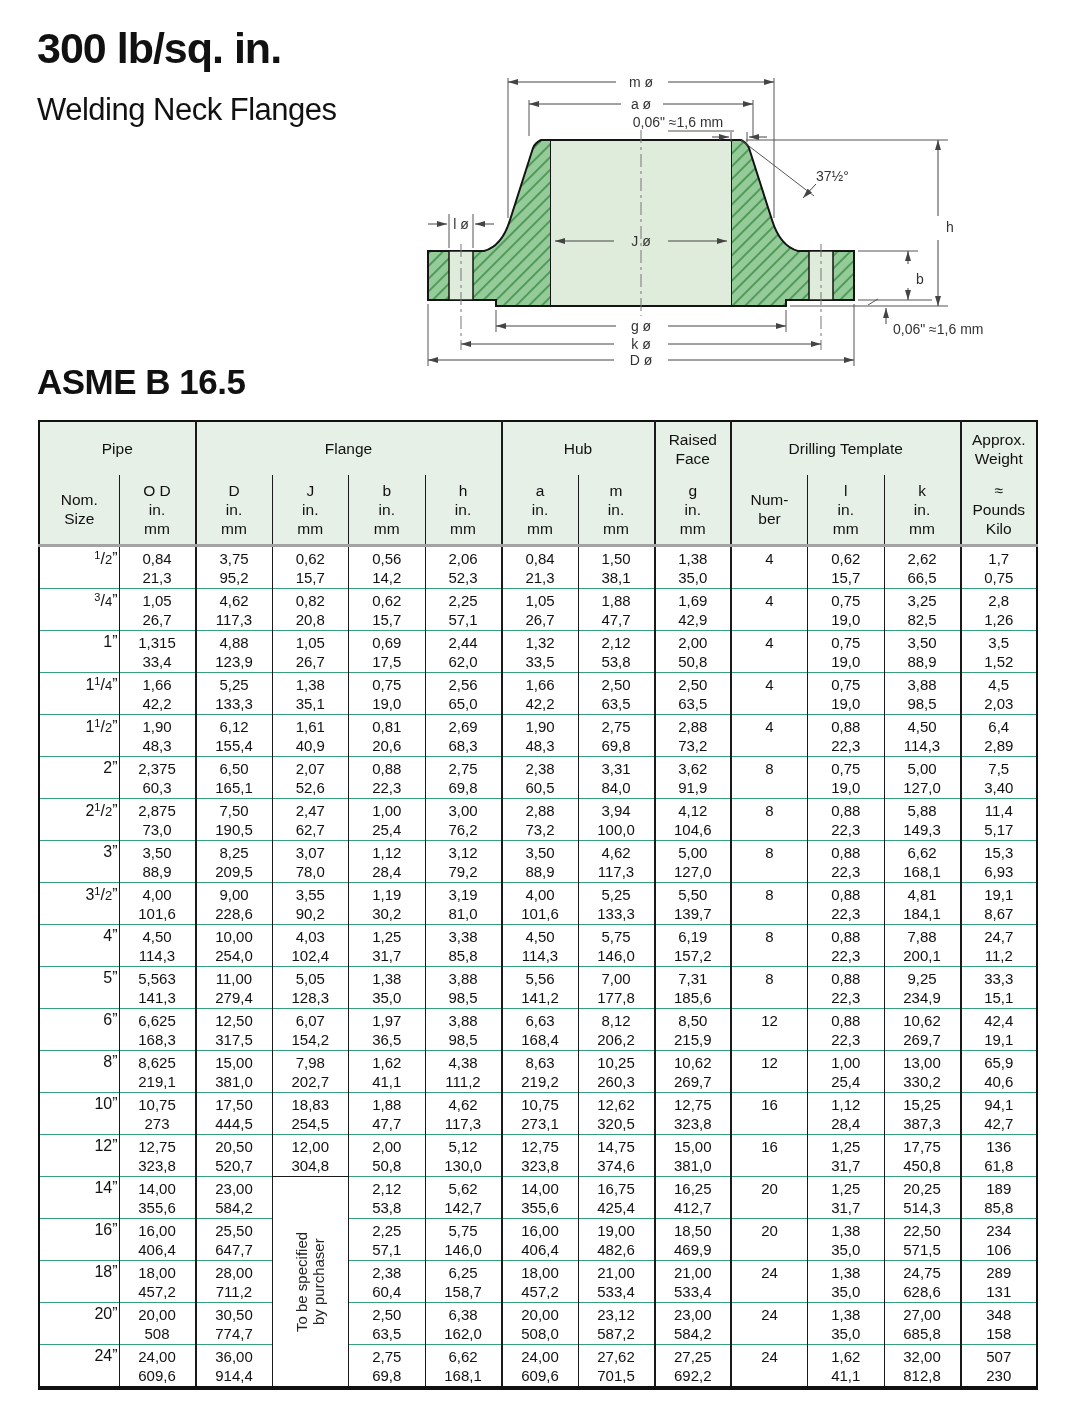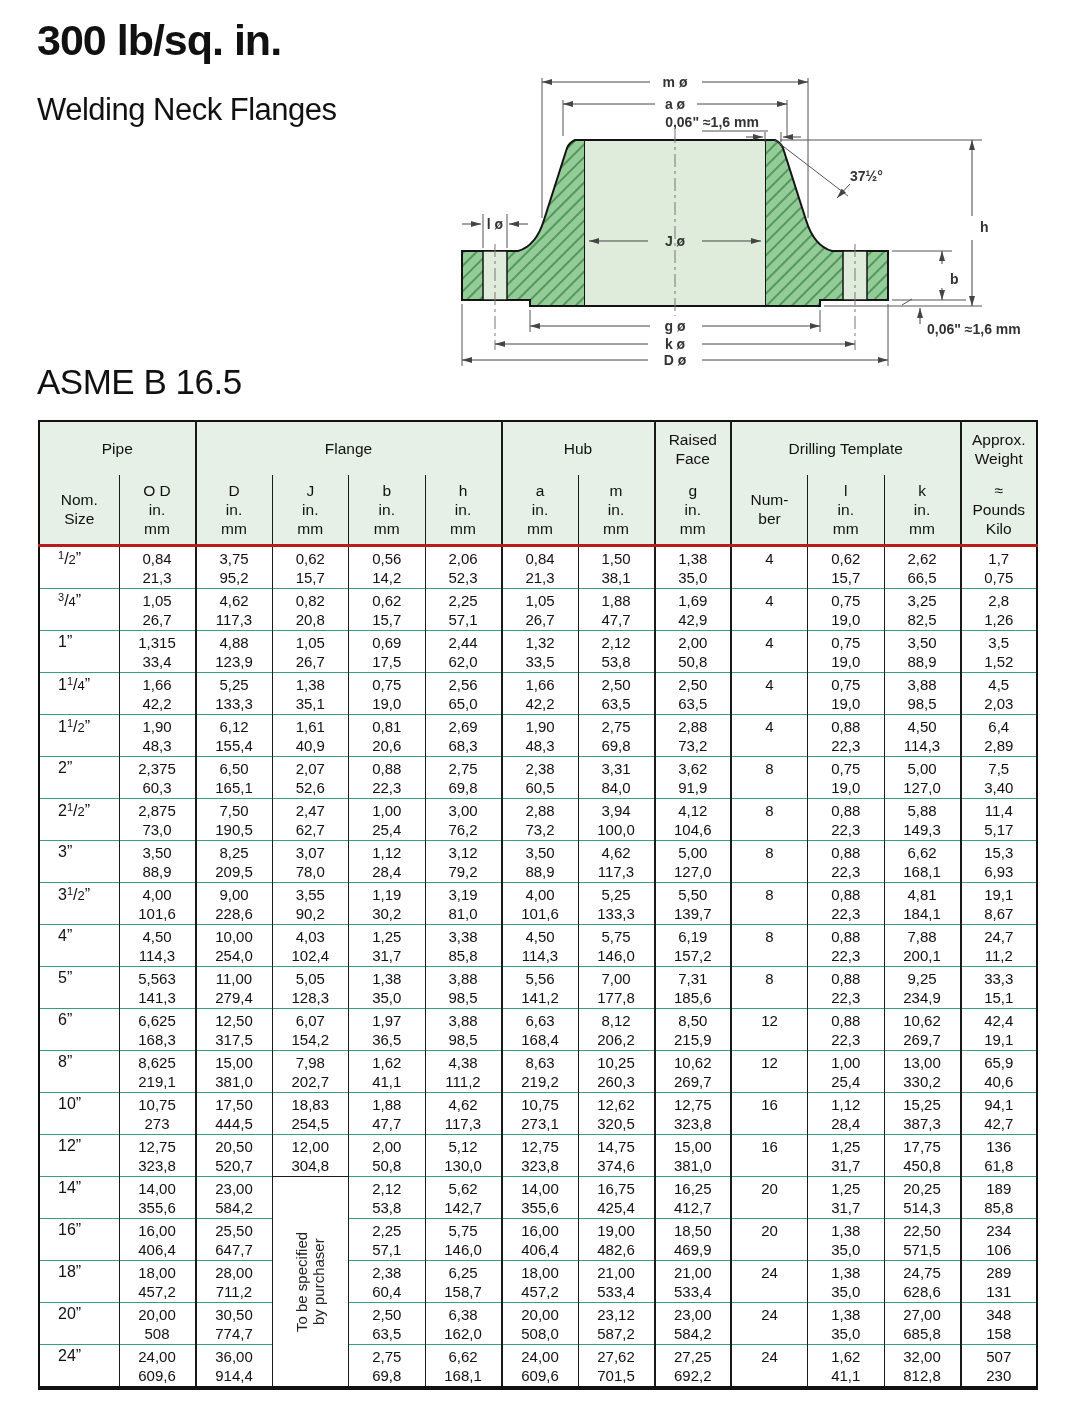--- a/index.html
+++ b/index.html
@@ -1,44 +1,44 @@
 <!DOCTYPE html>
 <html><head>
 <meta charset="utf-8">
 <style>
   html,body{margin:0;padding:0;}
   body{
     width:1071px;height:1423px;position:relative;background:#ffffff;
     font-family:"Liberation Sans","DejaVu Sans",sans-serif;color:#111;
     overflow:hidden;
   }
-  .title-1{position:absolute;left:37px;top:16px;font-size:43px;font-weight:bold;letter-spacing:-1px;}
+  .title-1{position:absolute;left:37px;top:24px;font-size:43px;font-weight:bold;letter-spacing:-1px;}
   .title-2{position:absolute;left:37px;top:92px;font-size:31px;font-weight:normal;letter-spacing:-0.5px;}
-  .title-3{position:absolute;left:37px;top:362px;font-size:35px;font-weight:normal;letter-spacing:-0.5px;}
-  .diagram-wrap{position:absolute;left:450px;top:48px;width:600px;height:322px;font-weight:bold;}
+  .title-3{position:absolute;left:37px;top:362px;font-size:35px;font-weight:bold;letter-spacing:-0.5px;}
+  .diagram-wrap{position:absolute;left:416px;top:48px;width:600px;height:322px;}
   .diagram-wrap svg{display:block;}
   svg text{font-family:"Liberation Sans","DejaVu Sans",sans-serif;font-size:14px;fill:#333;}
 
   .table-wrap{position:absolute;left:38px;top:420px;width:1000px;}
   table{border-collapse:collapse;table-layout:fixed;width:1000px;font-size:15px;}
   table{border:2px solid #111;border-bottom-width:4px;}
   thead th{
     background:#e6f0e6;font-weight:normal;text-align:center;vertical-align:middle;
     white-space:pre-line;line-height:19px;padding:4px 1px;font-size:15.5px;
   }
-  thead{border-bottom:3px solid #b91c1c;}
+  thead{border-bottom:3px solid #a3a3a3;}
   tr.grp-row{height:54px;}
   tr.hdr-row{height:70px;padding-left:6px;}
   td,th{border-left:1px solid #1a1a1a;}
   td:first-child,th:first-child{border-left:none;}
   .gb{border-left-width:2.5px !important;}
   tbody tr{height:42px;}
   tbody td{vertical-align:top;text-align:center;padding-top:2px;background:#fff;}
   tbody tr + tr td{border-top:1px solid #35a178;}
-  td.size-cell{text-align:left;padding-left:18px;font-size:16px;}
+  td.size-cell{text-align:right;padding-left:18px;font-size:16px;}
   .cell-line{line-height:19px;}
   .fnum{font-size:11px;vertical-align:5px;}
   .fden{font-size:13px;}
   td.note-cell{vertical-align:middle;text-align:center;border-top:1px solid #1a1a1a !important;}
   .note-rot{
     writing-mode:vertical-rl;transform:rotate(180deg);
     margin:0 auto;height:205px;font-size:15px;line-height:17px;color:#222;
   }
   .note-rot div{text-align:center;}
 </style>

